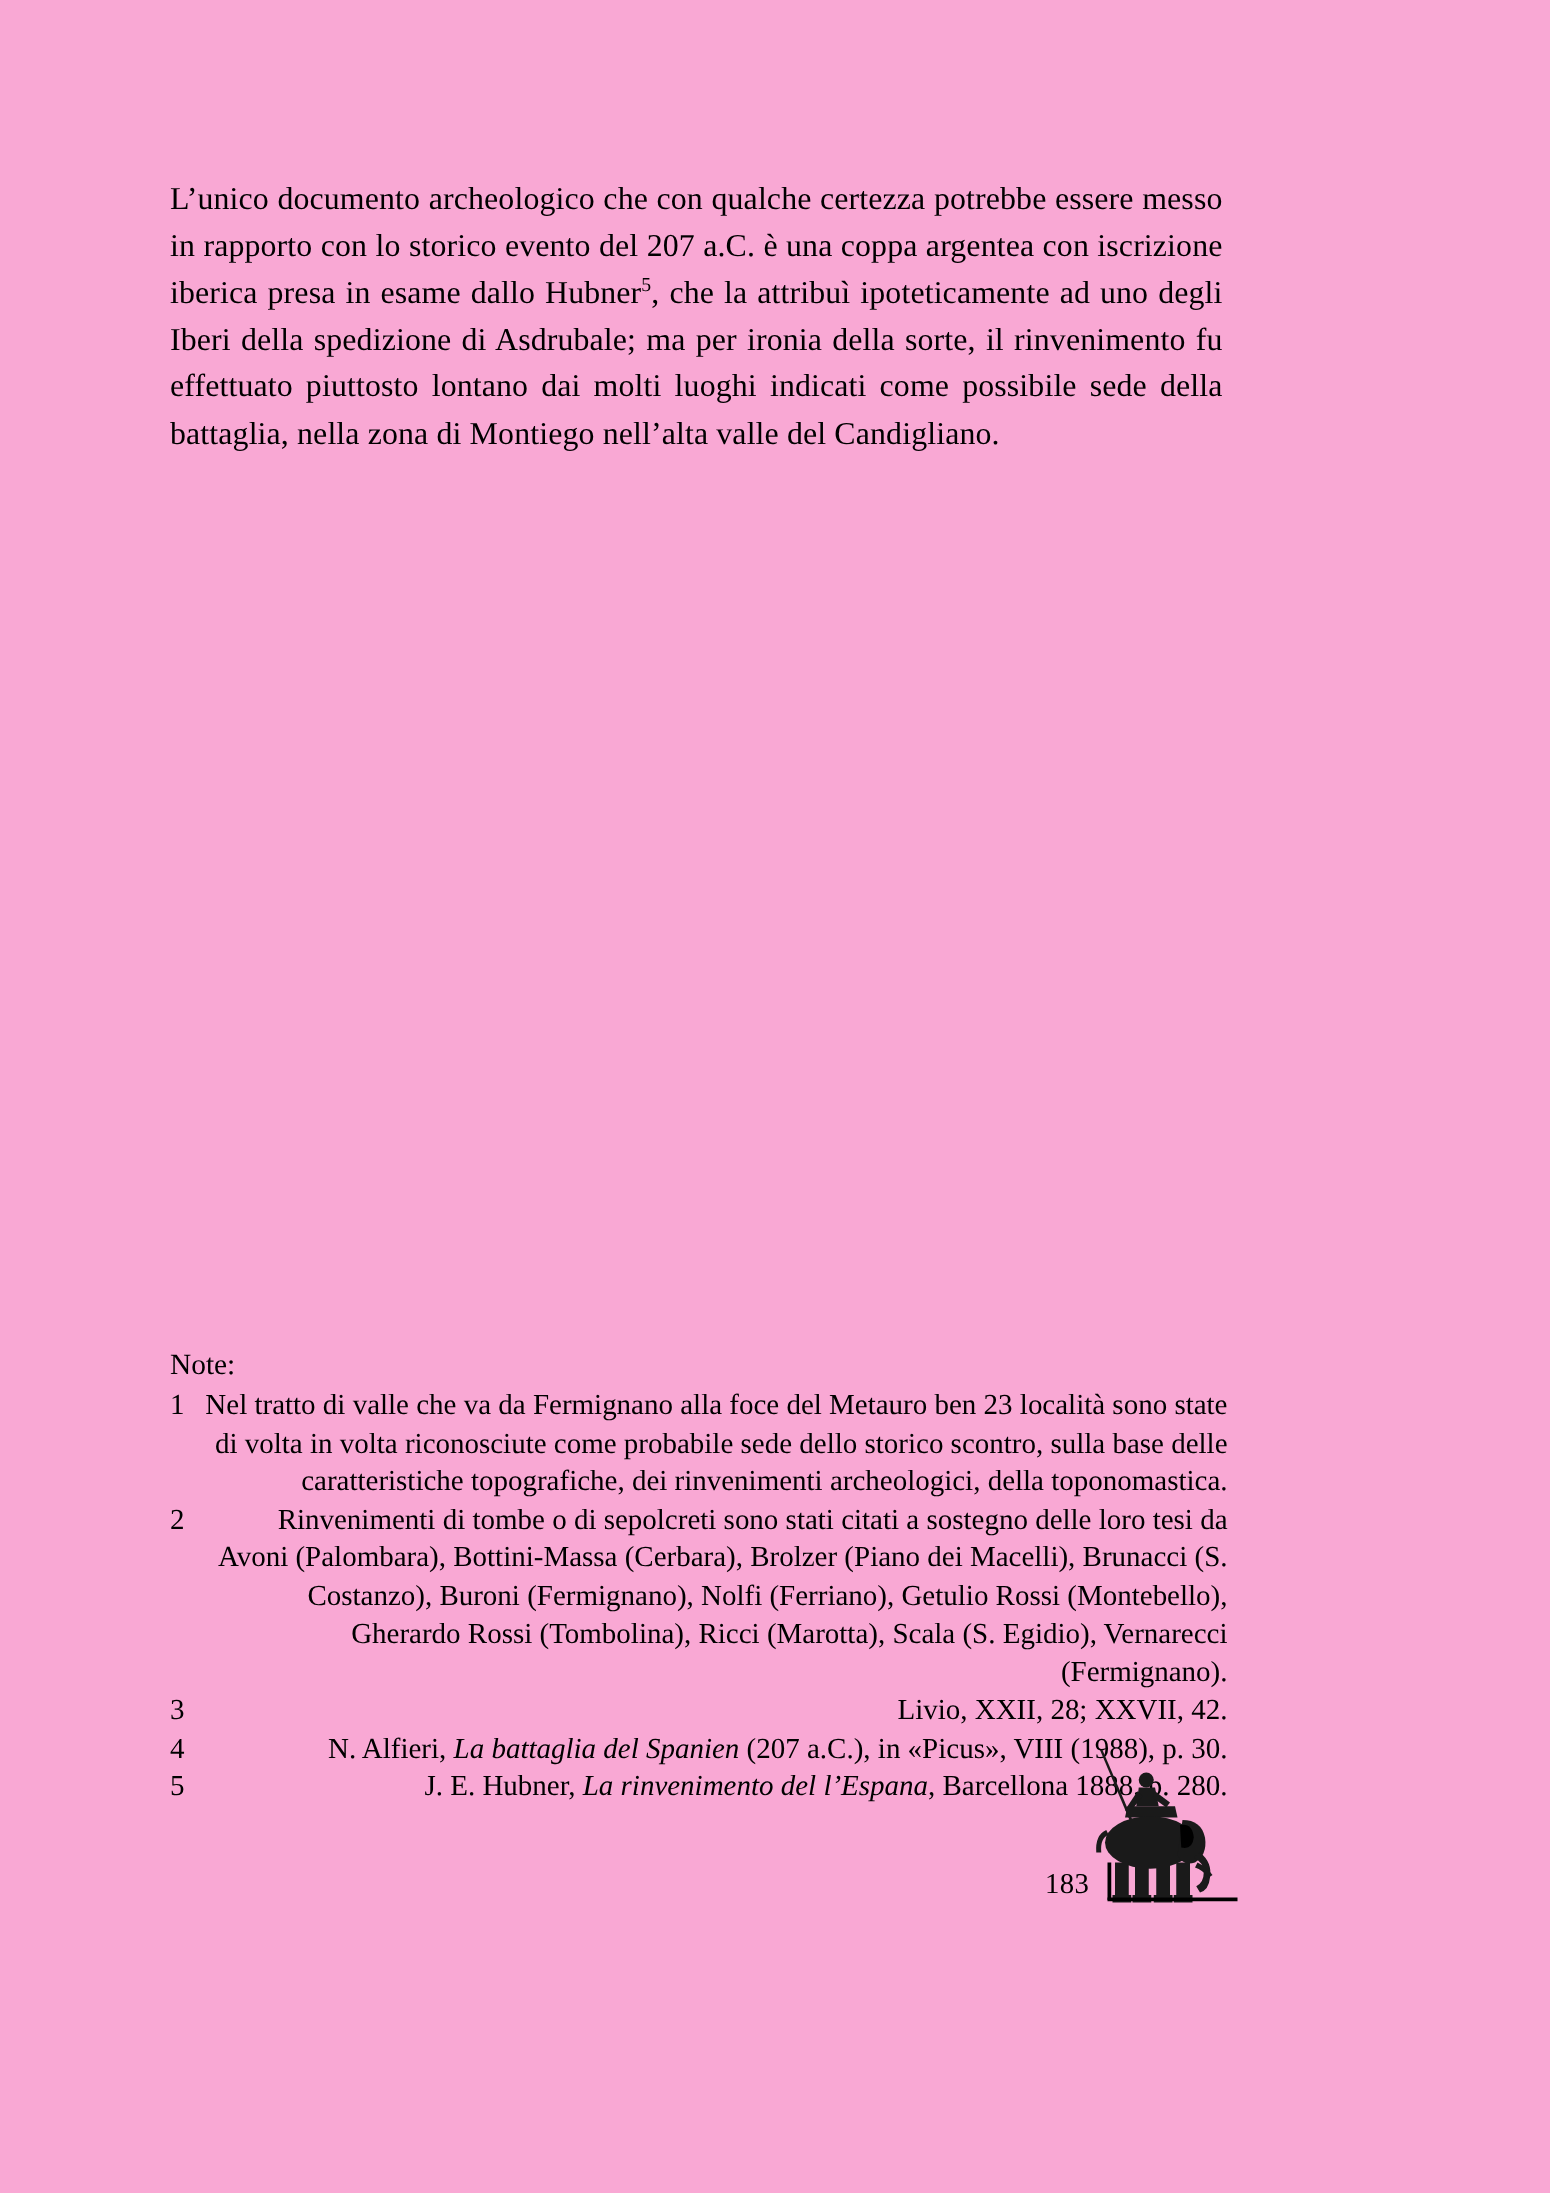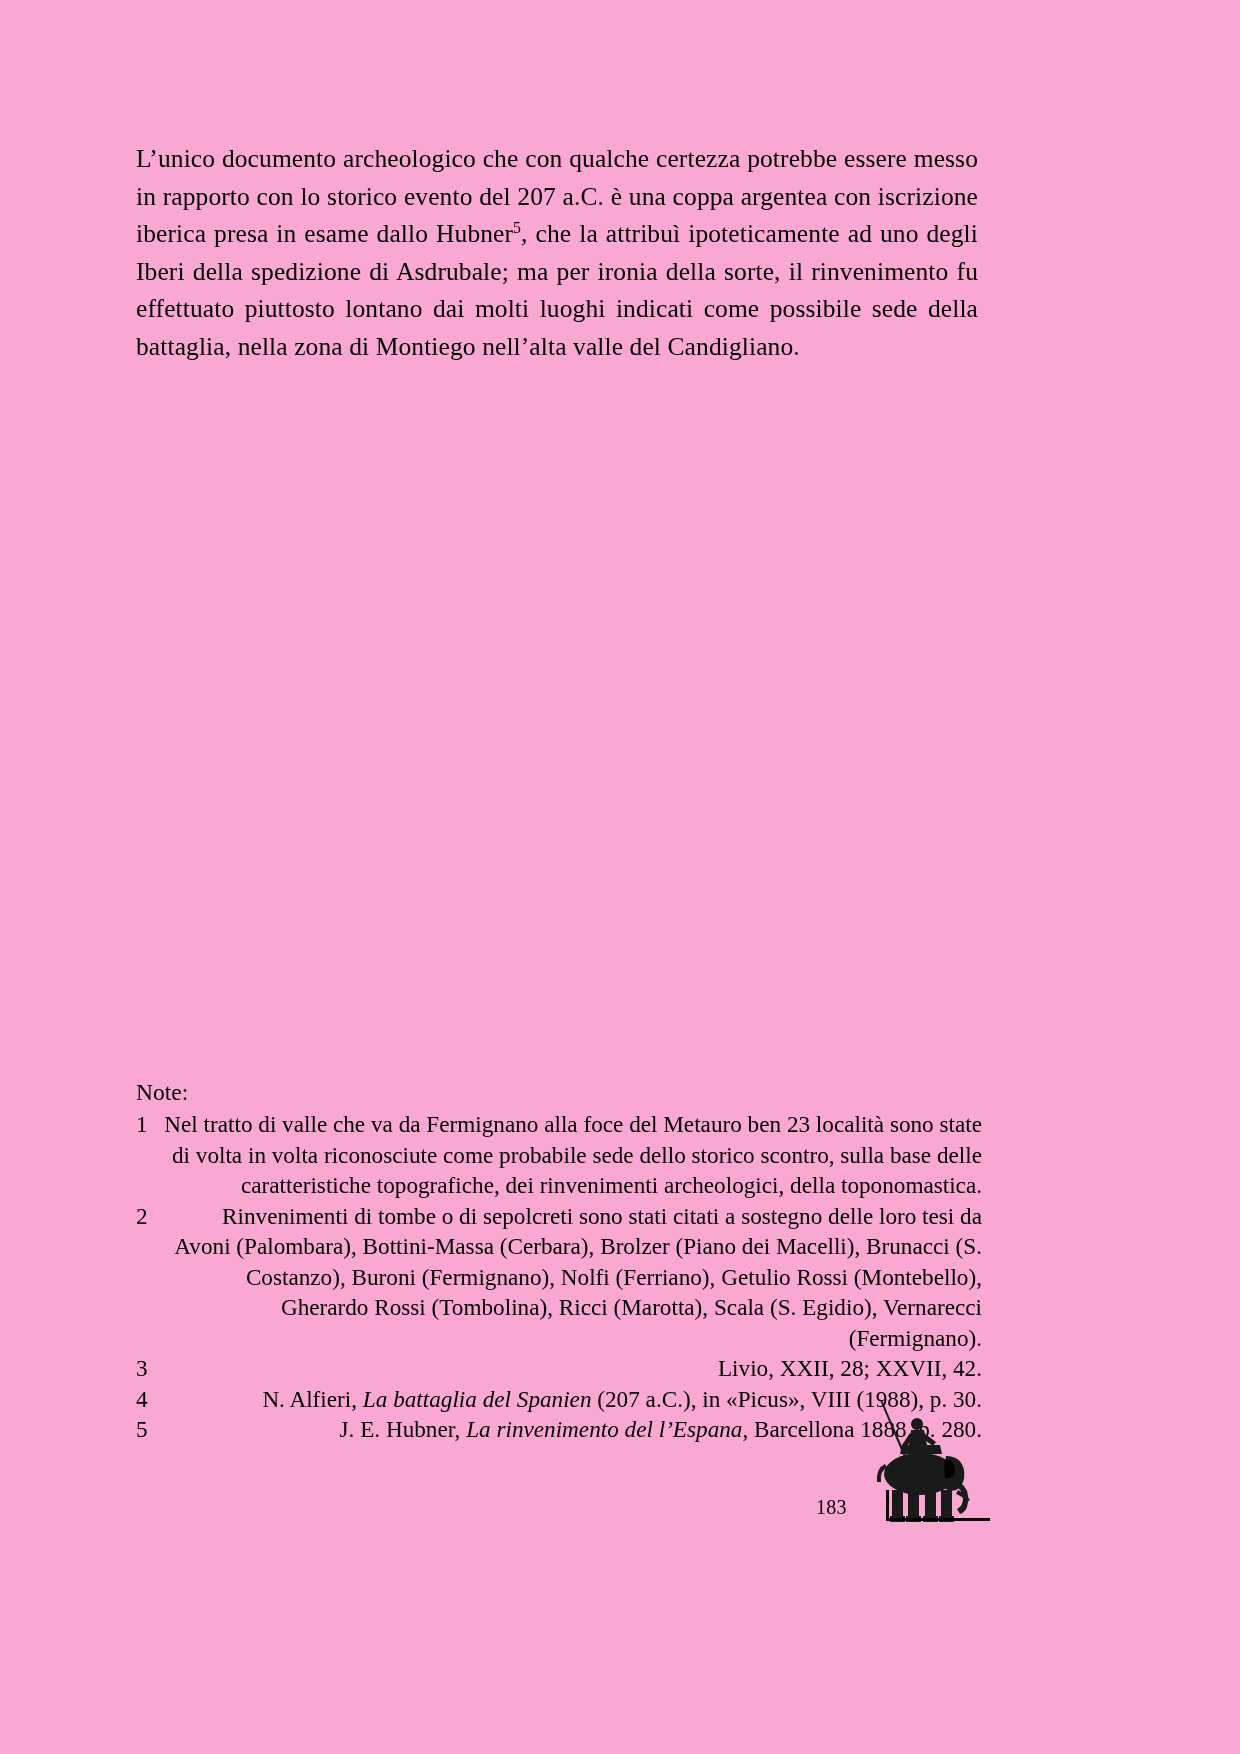--- a/index.html
+++ b/index.html
@@ -78,23 +78,23 @@
     font-size: 23.2px;
     line-height: 30.5px;
   }
   .note-cont-row .spacer {
     width: 26px;
     flex: 0 0 26px;
   }
   i.ital { font-style: italic; }
   .page-number {
     position: absolute;
-    left: 816px;
+    left: 836px;
     top: 1496px;
-    font-size: 20px;
+    font-size: 23px;
     line-height: 22px;
     letter-spacing: 0.3px;
   }
   .colophon {
     position: absolute;
     left: 862px;
     top: 1398px;
     width: 130px;
     height: 140px;
   }

